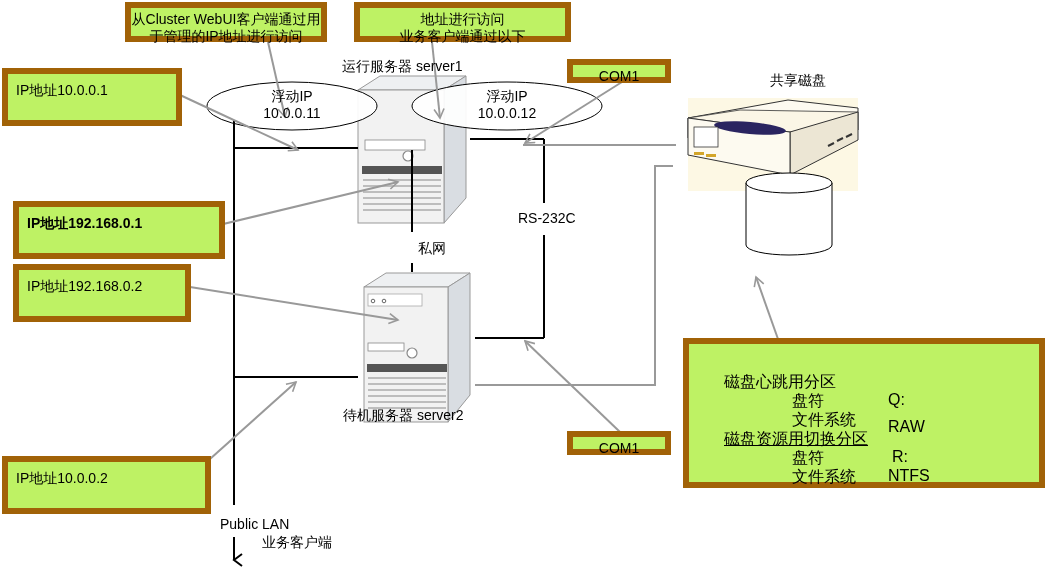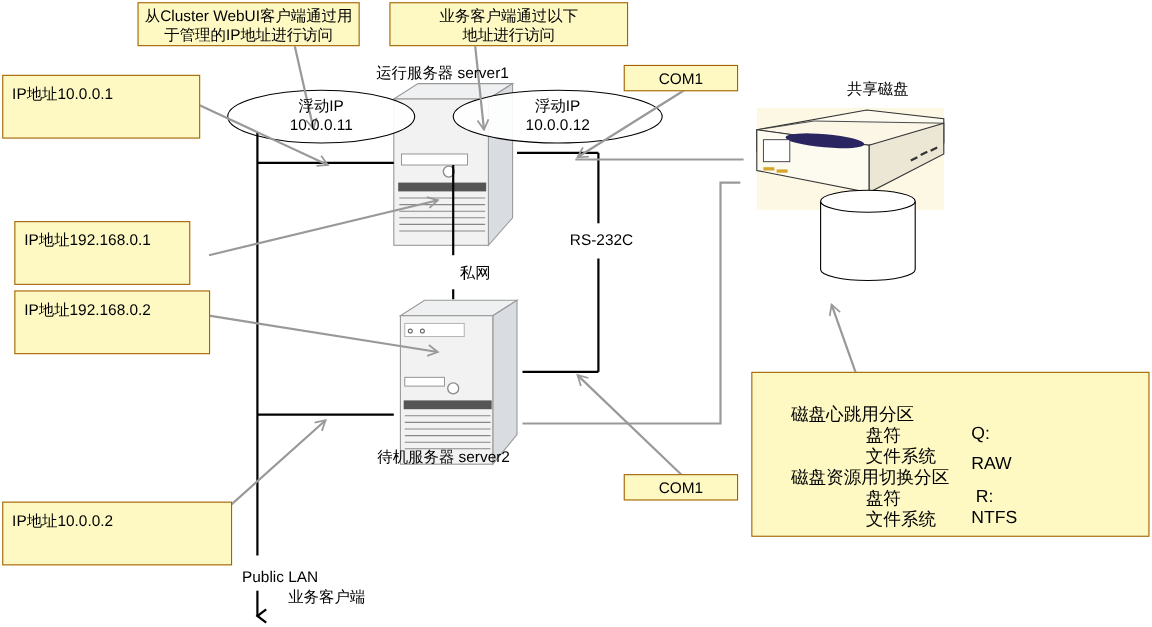--- a/index.html
+++ b/index.html
@@ -1,19 +1,19 @@
 <!DOCTYPE html>
 <html><head>
 <meta charset="utf-8">
 <style>
   html, body { margin:0; padding:0; background:#ffffff; }
   body { width:1047px; height:570px; position:relative; overflow:hidden;
          font-family:"Liberation Sans","DejaVu Sans",sans-serif; color:#000; }
   #canvas { position:absolute; left:0; top:0; width:1047px; height:570px; }
-  .box { position:absolute; border:1px solid #a16207; background:#fef9c3; box-sizing:border-box; font-size:14px; }
+  .box { position:absolute; border:6px solid #a16207; background:#bef264; box-sizing:border-box; font-size:14px; }
   .lbl { position:absolute; font-size:14px; white-space:nowrap; }
   .center { text-align:center; line-height:17px; }
   .ip-box span { position:absolute; left:8px; top:8px; }
   .part-box { font-size:16px; }
   .part-box .row { position:absolute; white-space:nowrap; }
 </style>
 </head>
 <body>
 
 <svg id="canvas" width="1047" height="570" viewBox="0 0 1047 570">
@@ -106,40 +106,40 @@
   <line x1="622" y1="82" x2="525" y2="143" stroke="#999" stroke-width="2" marker-end="url(#garrow)"></line>
   <line x1="620" y1="432" x2="525" y2="341" stroke="#999" stroke-width="2" marker-end="url(#garrow)"></line>
   <line x1="778" y1="339" x2="756" y2="277" stroke="#999" stroke-width="2" marker-end="url(#garrow)"></line>
 </svg>
 
 <div class="box center" style="left:125px;top:2px;width:202px;height:40px;padding-top:3px;">
   <div>从Cluster WebUI客户端通过用</div>
   <div>于管理的IP地址进行访问</div>
 </div>
 <div class="box center" style="left:354px;top:2px;width:217px;height:40px;padding-top:3px;">
+  <div>地址进行访问</div>
   <div>业务客户端通过以下</div>
-  <div>地址进行访问</div>
 </div>
 
 <div class="lbl" style="left:342px;top:58px;">运行服务器 server1</div>
 <div class="lbl" style="left:343px;top:407px;">待机服务器 server2</div>
 
 <div class="lbl center" style="left:247px;top:88px;width:90px;">
   <div>浮动IP</div>
   <div>10.0.0.11</div>
 </div>
 <div class="lbl center" style="left:462px;top:88px;width:90px;">
   <div>浮动IP</div>
   <div>10.0.0.12</div>
 </div>
 
 <div class="box ip-box" style="left:2px;top:68px;width:180px;height:58px;">
   <span>IP地址10.0.0.1</span>
 </div>
-<div class="box ip-box" style="left:13px;top:201px;width:160px;height:58px;">
+<div class="box ip-box" style="left:13px;top:201px;width:212px;height:58px;font-weight:bold;">
   <span>IP地址192.168.0.1</span>
 </div>
 <div class="box ip-box" style="left:13px;top:264px;width:178px;height:58px;">
   <span>IP地址192.168.0.2</span>
 </div>
 <div class="box ip-box" style="left:2px;top:456px;width:209px;height:58px;">
   <span>IP地址10.0.0.2</span>
 </div>
 
 <div class="box center" style="left:567px;top:59px;width:104px;height:24px;padding-top:3px;">
@@ -155,18 +155,18 @@
 <div class="lbl" style="left:262px;top:534px;">业务客户端</div>
 
 <div class="lbl" style="left:770px;top:72px;">共享磁盘</div>
 
 <div class="box part-box" style="left:683px;top:338px;width:362px;height:150px;">
   <div class="row" style="left:35px;top:28px;">磁盘心跳用分区</div>
   <div class="row" style="left:103px;top:47px;">盘符</div>
   <div class="row" style="left:199px;top:47px;">Q:</div>
   <div class="row" style="left:103px;top:66px;">文件系统</div>
   <div class="row" style="left:199px;top:74px;">RAW</div>
-  <div class="row" style="left:35px;top:85px;">磁盘资源用切换分区</div>
+  <div class="row" style="left:35px;top:85px;text-decoration:underline;">磁盘资源用切换分区</div>
   <div class="row" style="left:103px;top:104px;">盘符</div>
   <div class="row" style="left:203px;top:104px;">R:</div>
   <div class="row" style="left:103px;top:123px;">文件系统</div>
   <div class="row" style="left:199px;top:123px;text-align:right;">NTFS</div>
 </div>
 
 </body></html>

